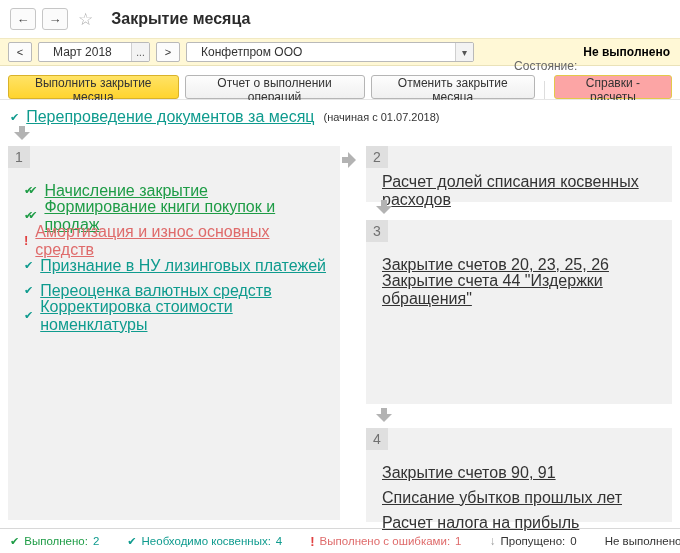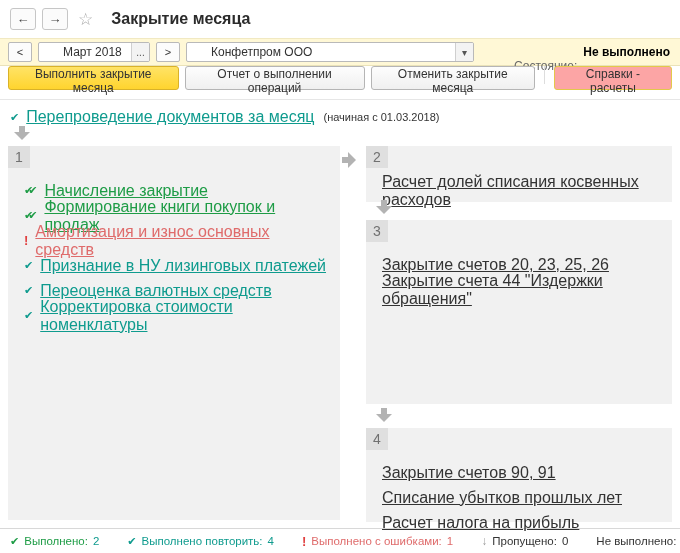--- a/index.html
+++ b/index.html
@@ -28,31 +28,31 @@
   .small-btn {
     width: 24px; height: 20px; border: 1px solid #B9B9B9; background: #FCFCFC;
     border-radius: 2px; font-size: 11px; padding: 0; color: #333;
   }
   .field {
     height: 20px; background: #fff; border: 1px solid #B9B9B9; display: flex;
     align-items: center; border-radius: 2px; overflow: hidden; cursor: pointer;
   }
   .period-field { width: 112px; }
   .company-field { width: 288px; }
-  .field-text { flex: 1; padding: 0 24px; font-size: 12px; white-space: nowrap; overflow: hidden; }
+  .field-text { flex: 1; padding: 0 14px; font-size: 12px; white-space: nowrap; overflow: hidden; }
   .inner-btn {
     width: 18px; height: 100%; border: none; border-left: 1px solid #CFCFCF;
     background: #F3F3F3; font-size: 10px; color: #555; padding: 0;
   }
   .state { margin-left: auto; display: flex; gap: 6px; align-items: center; padding-right: 2px; }
   .state-label { color: #666; margin-top: 28px; }
   .state-value { font-weight: bold; color: #000; }
 
   
-  .toolbar { height: 34px; display: flex; align-items: flex-start; gap: 6px; padding: 0 8px; border-bottom: 1px solid #E6E6E6; }
+  .toolbar { height: 34px; display: flex; align-items: flex-end; gap: 6px; padding: 0 8px; border-bottom: 1px solid #E6E6E6; }
   .btn {
     height: 24px; padding: 0 11px; border: 1px solid #B5B5B5; border-radius: 3px;
     background: linear-gradient(#FDFDFD, #F0F0F0); font-size: 12px; color: #333;
   }
   .btn-primary { background: linear-gradient(#FFE366, #FFD42E); border-color: #D9B229; }
   .btn-outline-gold { background: #fca5a5; border: 1px solid #E3C84A; }
   .tb-divider { width: 1px; height: 18px; background: #DDD; margin: 0 3px; }
 
   
   .content { position: relative; height: 428px; background: #fff; }
@@ -152,21 +152,21 @@
     <button class="btn">Отменить закрытие месяца</button>
     <span class="tb-divider"></span>
     <button class="btn btn-outline-gold">Справки - расчеты</button>
   </div>
 
   <div class="content">
 
     <div class="reposting-row">
       <span class="check-icon check-teal">✔</span>
       <span class="link link-teal">Перепроведение документов за месяц</span>
-      <span class="reposting-note">(начиная с 01.03.2018)</span>
+      <span class="reposting-note">(начиная с 01.07.2018)</span>
     </div>
 
     <div class="flow-arrow-down" id="arrow-reposting">
       <div class="shaft"></div>
         <div class="head"></div>
     </div>
 
     <section class="stage" id="stage1">
       <div class="stage-number">1</div>
       <div class="stage-items">
@@ -251,21 +251,21 @@
   </div>
 
   <footer class="statusbar">
     <div class="status-item">
       <span class="check-icon check-green">✔</span>
       <span class="txt-green">Выполнено:</span>
       <span class="txt-teal">2</span>
     </div>
     <div class="status-item">
       <span class="check-icon check-teal">✔</span>
-      <span class="txt-teal">Выполнено повторить:</span>
+      <span class="txt-teal">Необходимо косвенных:</span>
       <span class="txt-teal">4</span>
     </div>
     <div class="status-item">
       <span class="excl-icon">!</span>
       <span class="txt-red">Выполнено с ошибками:</span>
       <span class="txt-red">1</span>
     </div>
     <div class="status-item">
       <span class="arrow-glyph">↓</span>
       <span class="txt-dark">Пропущено:</span>

